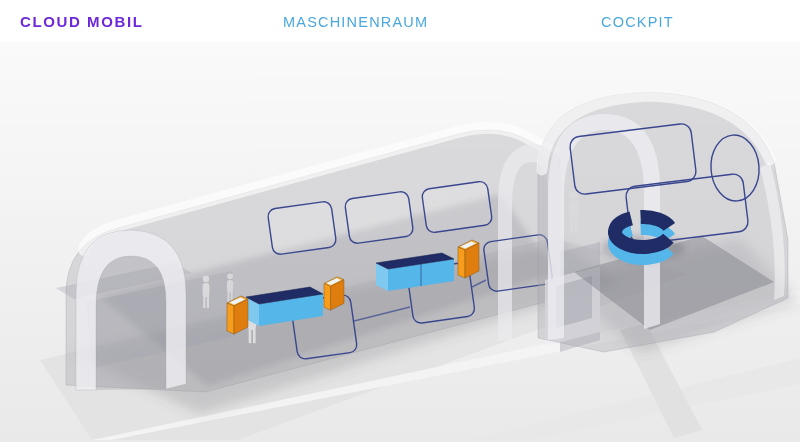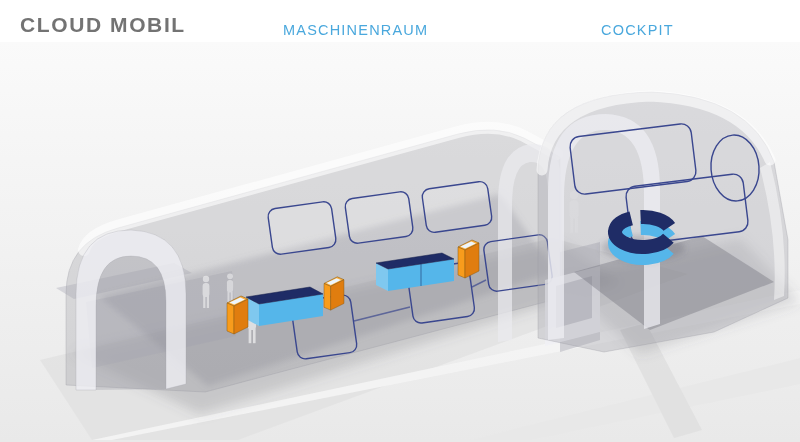--- a/index.html
+++ b/index.html
@@ -2,22 +2,22 @@
 <html><head>
 <meta charset="utf-8">
 <style>
   html,body{margin:0;padding:0;}
   body{
     width:800px;height:442px;overflow:hidden;position:relative;
     font-family:"Liberation Sans", sans-serif;
     background:#fff;
   }
   .header{position:absolute;top:0;left:0;width:800px;height:42px;background:#ffffff;z-index:2;}
-  .logo{position:absolute;left:20px;top:13px;font-size:21px;letter-spacing:1.6px;color:#737373;font-weight:bold;}
-  .nav-label{position:absolute;top:22px;font-size:14.5px;letter-spacing:1.2px;color:#4AA8DD;cursor:pointer;}
+  .logo{position:absolute;left:20px;top:13px;font-size:15px;letter-spacing:1.6px;color:#6d28d9;font-weight:bold;}
+  .nav-label{position:absolute;top:14px;font-size:14.5px;letter-spacing:1.2px;color:#4AA8DD;cursor:pointer;}
   .nav-maschinenraum{left:283px;}
   .nav-cockpit{left:601px;}
   .scene-wrap{position:absolute;top:42px;left:0;width:800px;height:400px;}
   svg{display:block;}
   .outline{fill:none;stroke:#3A478F;stroke-width:1.4px;}
   .win{fill:rgba(255,255,255,.15);stroke:#3A478F;stroke-width:1.4px;}
   .ghost{fill:#ffffff;}
 </style>
 </head>
 <body>

